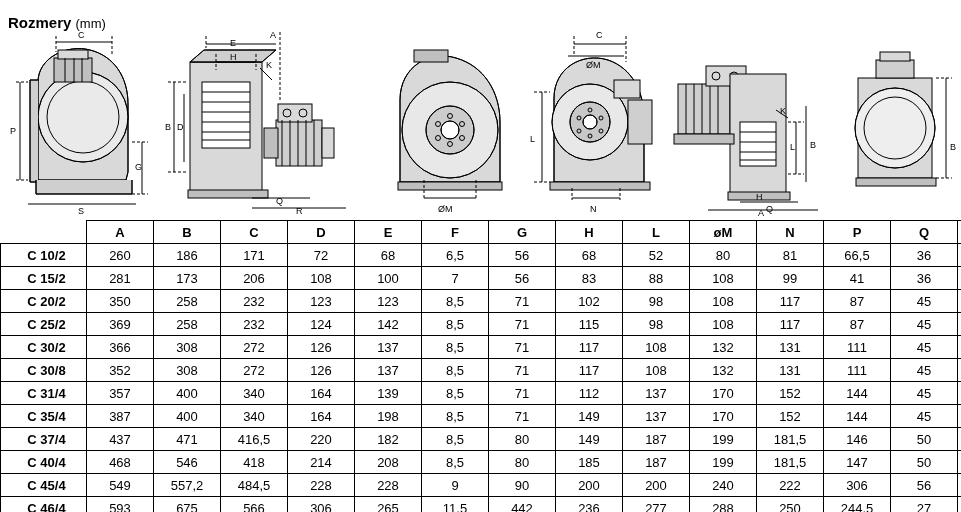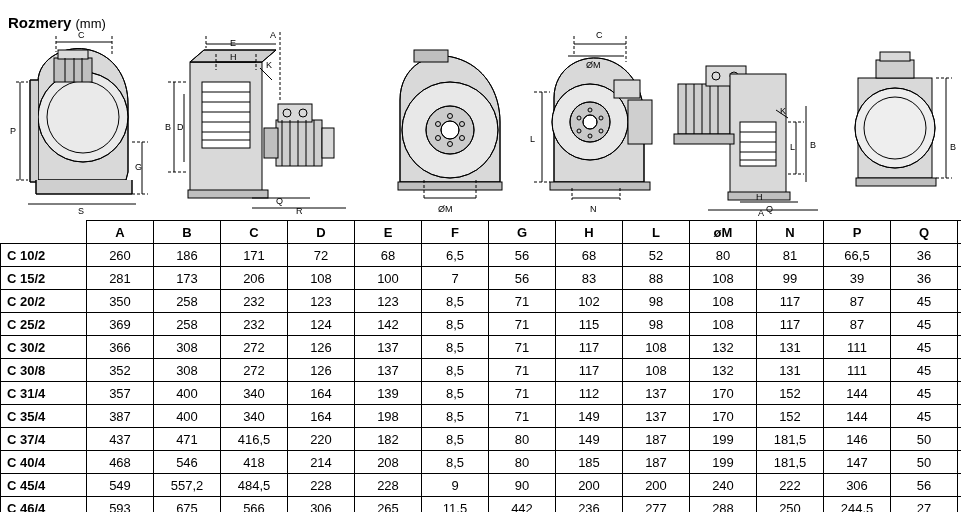--- a/index.html
+++ b/index.html
@@ -70,21 +70,21 @@
     text-align: center;
     vertical-align: middle;
     font-size: 13px;
     padding: 0;
   }
   table.dims th {
     font-weight: bold;
   }
   table.dims td.model {
     font-weight: bold;
-    text-align: left;
+    text-align: center;
     padding-left: 6px;
   }
   table.dims th.corner {
     border-left: 1px solid #ffffff;
     border-top: 1px solid #ffffff;
   }
   col.c-model { width: 86px; }
   col.c-d { width: 67px; }
 </style>
 </head>
@@ -408,21 +408,21 @@
           <td>173</td>
           <td>206</td>
           <td>108</td>
           <td>100</td>
           <td>7</td>
           <td>56</td>
           <td>83</td>
           <td>88</td>
           <td>108</td>
           <td>99</td>
-          <td>39</td>
+          <td>41</td>
           <td>36</td>
           <td>71</td>
         </tr>
         <tr>
           <td class="model">C 20/2</td>
           <td>350</td>
           <td>258</td>
           <td>232</td>
           <td>123</td>
           <td>123</td>

